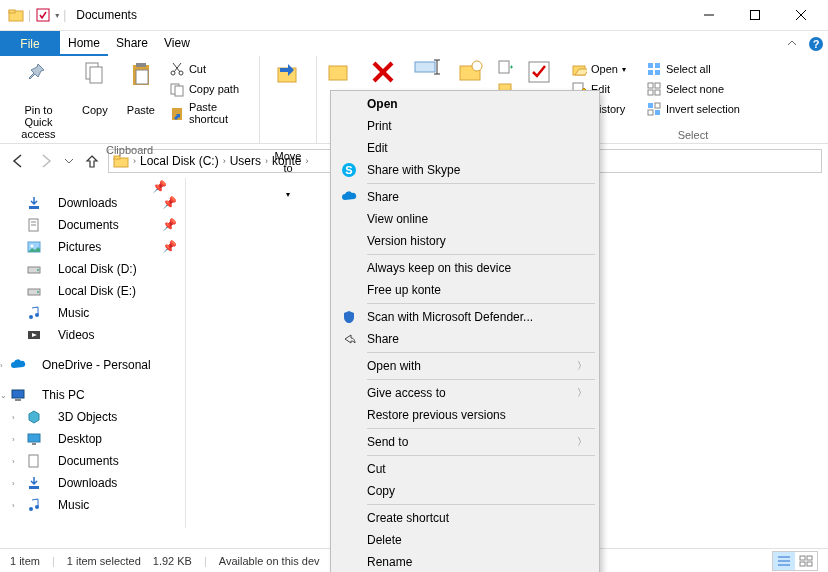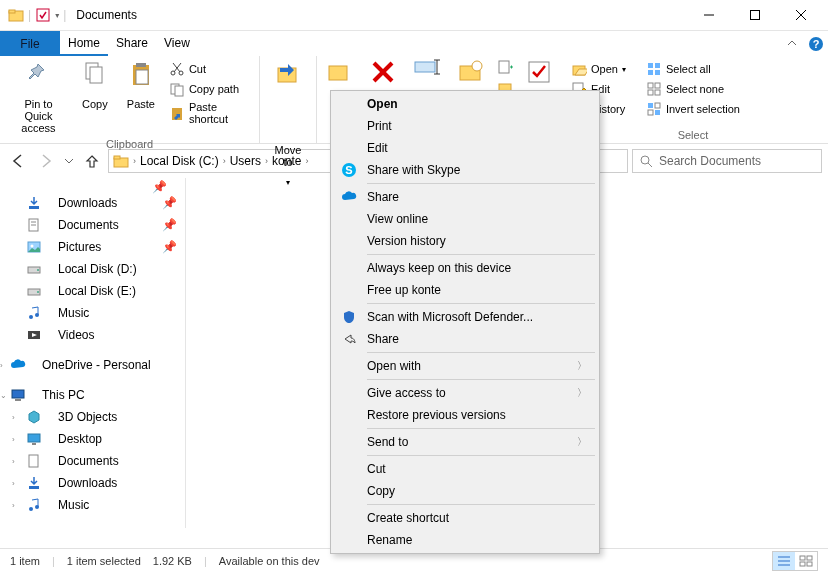--- a/index.html
+++ b/index.html
@@ -5,32 +5,32 @@
 * { box-sizing: border-box; margin: 0; padding: 0; font-family: "Segoe UI", sans-serif; }
 body { width: 828px; height: 572px; background: #fff; overflow: hidden; position: relative; font-size: 12px; color: #000; }
 
 .titlebar { height: 30px; display: flex; align-items: center; padding: 0 4px; }
 .titlebar .qat { display: flex; align-items: center; gap: 4px; padding-left: 4px; }
 .titlebar .title { margin-left: 10px; font-size: 12px; }
 .titlebar .spacer { flex: 1; }
 .titlebar .wbtn { width: 46px; height: 30px; display: flex; align-items: center; justify-content: center; font-size: 13px; }
 
 .tabsrow { height: 26px; display: flex; align-items: stretch; border-top: 1px solid #e5e5e5; }
-.tabsrow .filetab { width: 60px; background: #1979ca; color: #0f172a; display: flex; align-items: center; justify-content: center; font-size: 12px; }
+.tabsrow .filetab { width: 60px; background: #1979ca; color: #fef9c3; display: flex; align-items: center; justify-content: center; font-size: 12px; }
 .tabsrow .tab { padding: 0 8px; display: flex; align-items: center; font-size: 12px; border-bottom: 2px solid transparent; }
 .tabsrow .tab.active { border-bottom: 2px solid #1979ca; }
 .tabsrow .tspacer { flex: 1; }
 .tabsrow .chev { width: 24px; display: flex; align-items: center; justify-content: center; color: #666; }
 .tabsrow .help { width: 24px; display: flex; align-items: center; justify-content: center; }
 
 .ribbon { height: 88px; background: #fff; border-bottom: 1px solid #e1e1e1; display: flex; position: relative; }
 .rgroup { border-right: 1px solid #e1e1e1; display: flex; flex-direction: column; padding: 2px 6px; }
 .rgroup .glabel { text-align: center; font-size: 11px; color: #666; padding-top: 2px; }
 .rgroup .gbody { flex: 1; display: flex; align-items: flex-start; gap: 2px; }
-.bigbtn { display: flex; flex-direction: column; align-items: center; justify-content: flex-start; padding: 2px 6px; min-width: 44px; gap: 10px; }
+.bigbtn { display: flex; flex-direction: column; align-items: center; justify-content: flex-start; padding: 2px 6px; min-width: 44px; gap: 16px; }
 .bigbtn .blabel { font-size: 11px; text-align: center; line-height: 12px; }
 .smallstack { display: flex; flex-direction: column; gap: 2px; padding: 2px 2px; }
 .smallbtn { display: flex; align-items: center; gap: 4px; font-size: 11px; padding: 1px 2px; }
 .smallbtn .sicon { width: 16px; height: 16px; display: flex; align-items: center; justify-content: center; }
 
 .navrow { height: 34px; display: flex; align-items: center; padding: 4px 6px; gap: 4px; }
 .navbtn { width: 24px; height: 24px; display: flex; align-items: center; justify-content: center; color: #333; }
 .navbtn.dis { color: #bbb; }
 .breadcrumb { flex: 1; height: 24px; border: 1px solid #ccc; display: flex; align-items: center; padding: 0 4px; gap: 2px; min-width: 0; overflow: hidden; }
 .bc-seg { display: flex; align-items: center; gap: 3px; font-size: 12px; white-space: nowrap; }
@@ -368,29 +368,20 @@
           <rect x="1" y="3" width="6" height="3" fill="#ffd76b" stroke="#d8a33a"></rect>
         </svg>
       </span>
     <span class="bc-chev">›</span>
     <span class="bc-seg">Local Disk (C:)</span>
     <span class="bc-chev">›</span>
     <span class="bc-seg">Users</span>
     <span class="bc-chev">›</span>
     <span class="bc-seg">konte</span>
     <span class="bc-chev">›</span>
-  </div>
-  <div class="searchbox">
-    <span>
-        <svg width="14" height="14">
-          <circle cx="6" cy="6" r="4" fill="none" stroke="#888"></circle>
-          <line x1="9" y1="9" x2="13" y2="13" stroke="#888"></line>
-        </svg>
-      </span>
-    <span>Search Documents</span>
   </div>
 </div>
 
 <div class="content">
   <div class="navpane">
     <div class="navpin">📌</div>
     <div class="navitem l1">
       <span>
           <svg width="16" height="16">
             <path d="M8 2 l0 7 M5 6 l3 3 l3 -3" stroke="#2a6fc9" fill="none" stroke-width="1.5"></path>
@@ -643,17 +634,20 @@
       <span>Cut</span>
     </div>
   <div class="ctxitem">
       <span>Copy</span>
     </div>
   <div class="ctxsep"></div>
   <div class="ctxitem">
       <span>Create shortcut</span>
     </div>
   <div class="ctxitem">
+      <span>Delete</span>
+    </div>
+  <div class="ctxitem">
       <span>Rename</span>
     </div>
 </div>
 
 <div class="ctxhl" style="left:348px; top:237px; width:92px; height:22px;"></div>
 
 </body></html>

